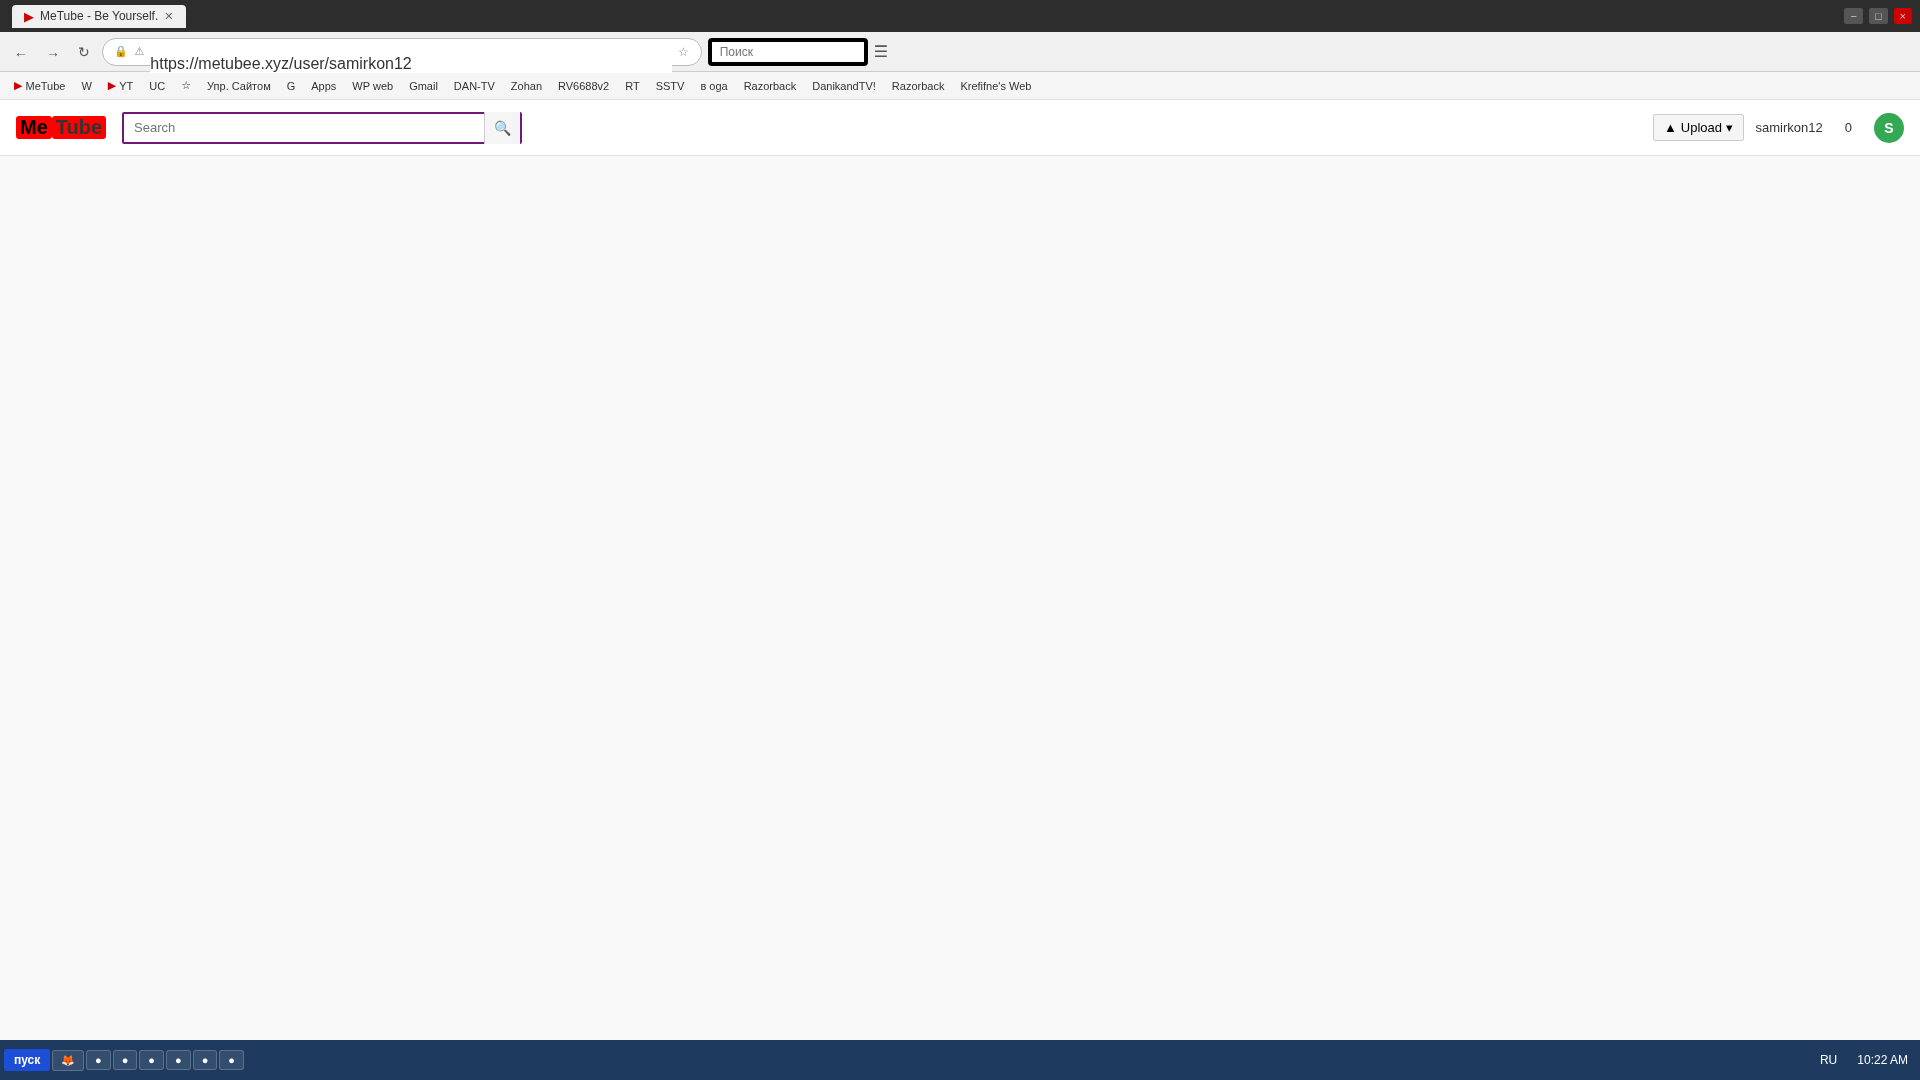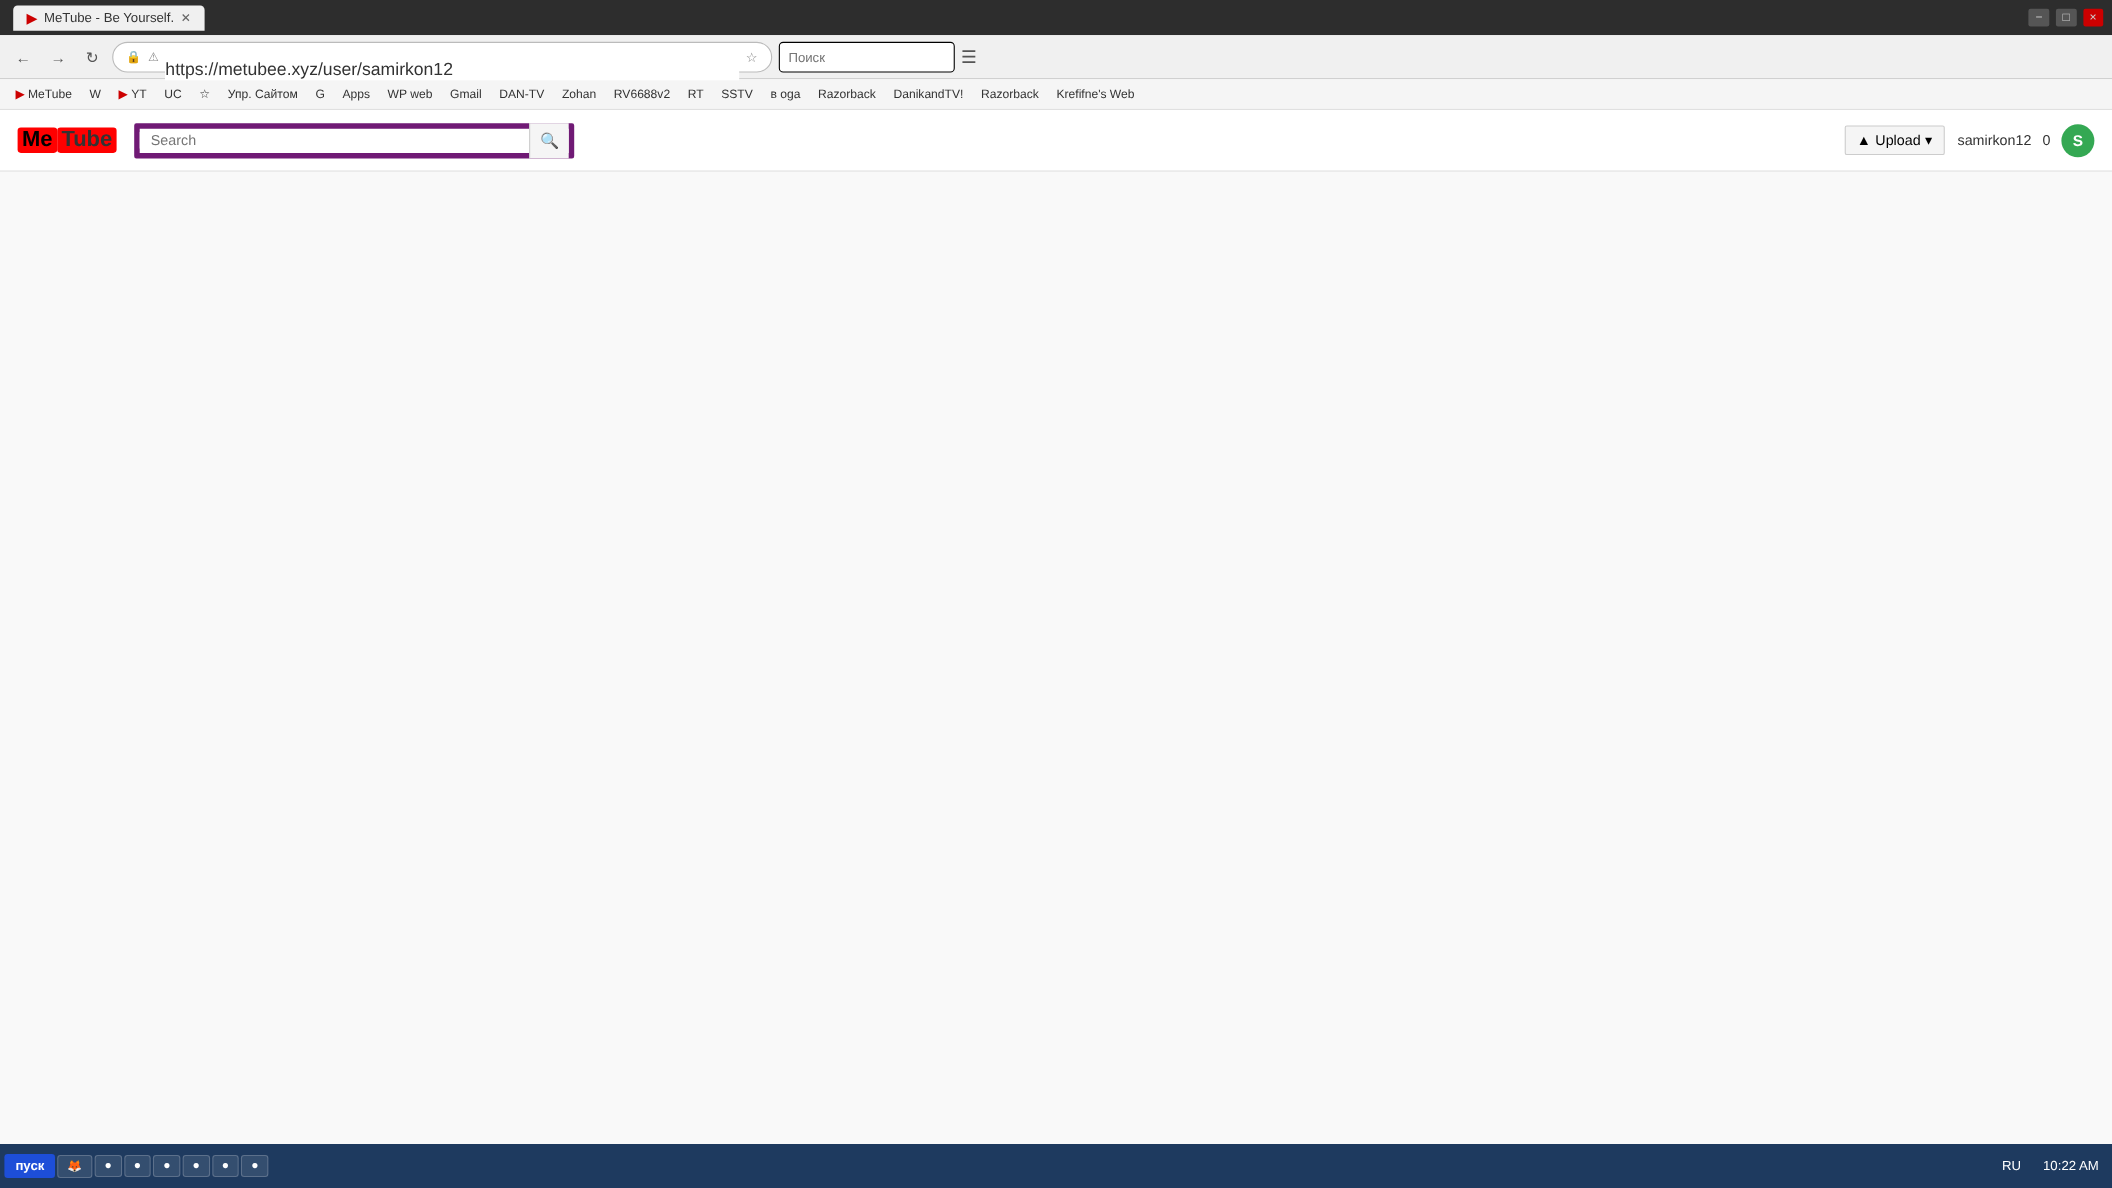--- a/index.html
+++ b/index.html
@@ -62,21 +62,21 @@
     .address-bar input {
       border: none;
       outline: none;
       flex: 1;
       font-size: 16px;
       color: #333;
       margin-top: 24px;
     }
     .search-box-browser {
       height: 28px;
-      border: 1px solid #000000;
+      border: 4px solid #000000;
       border-radius: 4px;
       padding: 0 8px;
       font-size: 12px;
       width: 160px;
     }
     .bookmarks-bar {
       background: #f5f5f5;
       height: 28px;
       display: flex;
       align-items: center;
@@ -113,21 +113,21 @@
       z-index: 100;
     }
     .logo { display: flex; align-items: center; font-size: 20px; font-weight: bold; color: #333; }
     .logo span { color: #000000; background: #ff0000; padding: 0 4px; border-radius: 3px; }
     .logo .tube { color: #333; text-align: right; }
     .search-bar {
       flex: 1;
       max-width: 400px;
       display: flex;
       align-items: center;
-      border: 5px solid #701a75;
+      border: 2px solid #701a75;
       border-radius: 2px;
       height: 32px;
     }
     .search-bar input {
       flex: 1;
       border: none;
       outline: none;
       padding: 0 10px;
       font-size: 13px;
     }
@@ -151,21 +151,21 @@
       background: #f5f5f5;
       border: 1px solid #ccc;
       border-radius: 2px;
       padding: 5px 10px;
       cursor: pointer;
       font-size: 13px;
       display: flex;
       align-items: center;
       gap: 4px;
     }
-    .user-info { font-size: 13px; color: #333; display: flex; align-items: center; gap: 10px; }
+    .user-info { font-size: 13px; color: #333; display: flex; align-items: center; gap: 22px; }
     .user-avatar { width: 30px; height: 30px; background: #34a853; border-radius: 50%; display: flex; align-items: center; justify-content: center; color: white; font-size: 14px; font-weight: bold; }
 
     
     .main-content {
       flex: 1;
       overflow-y: auto;
       padding-top: 56px;
     }
 
     

